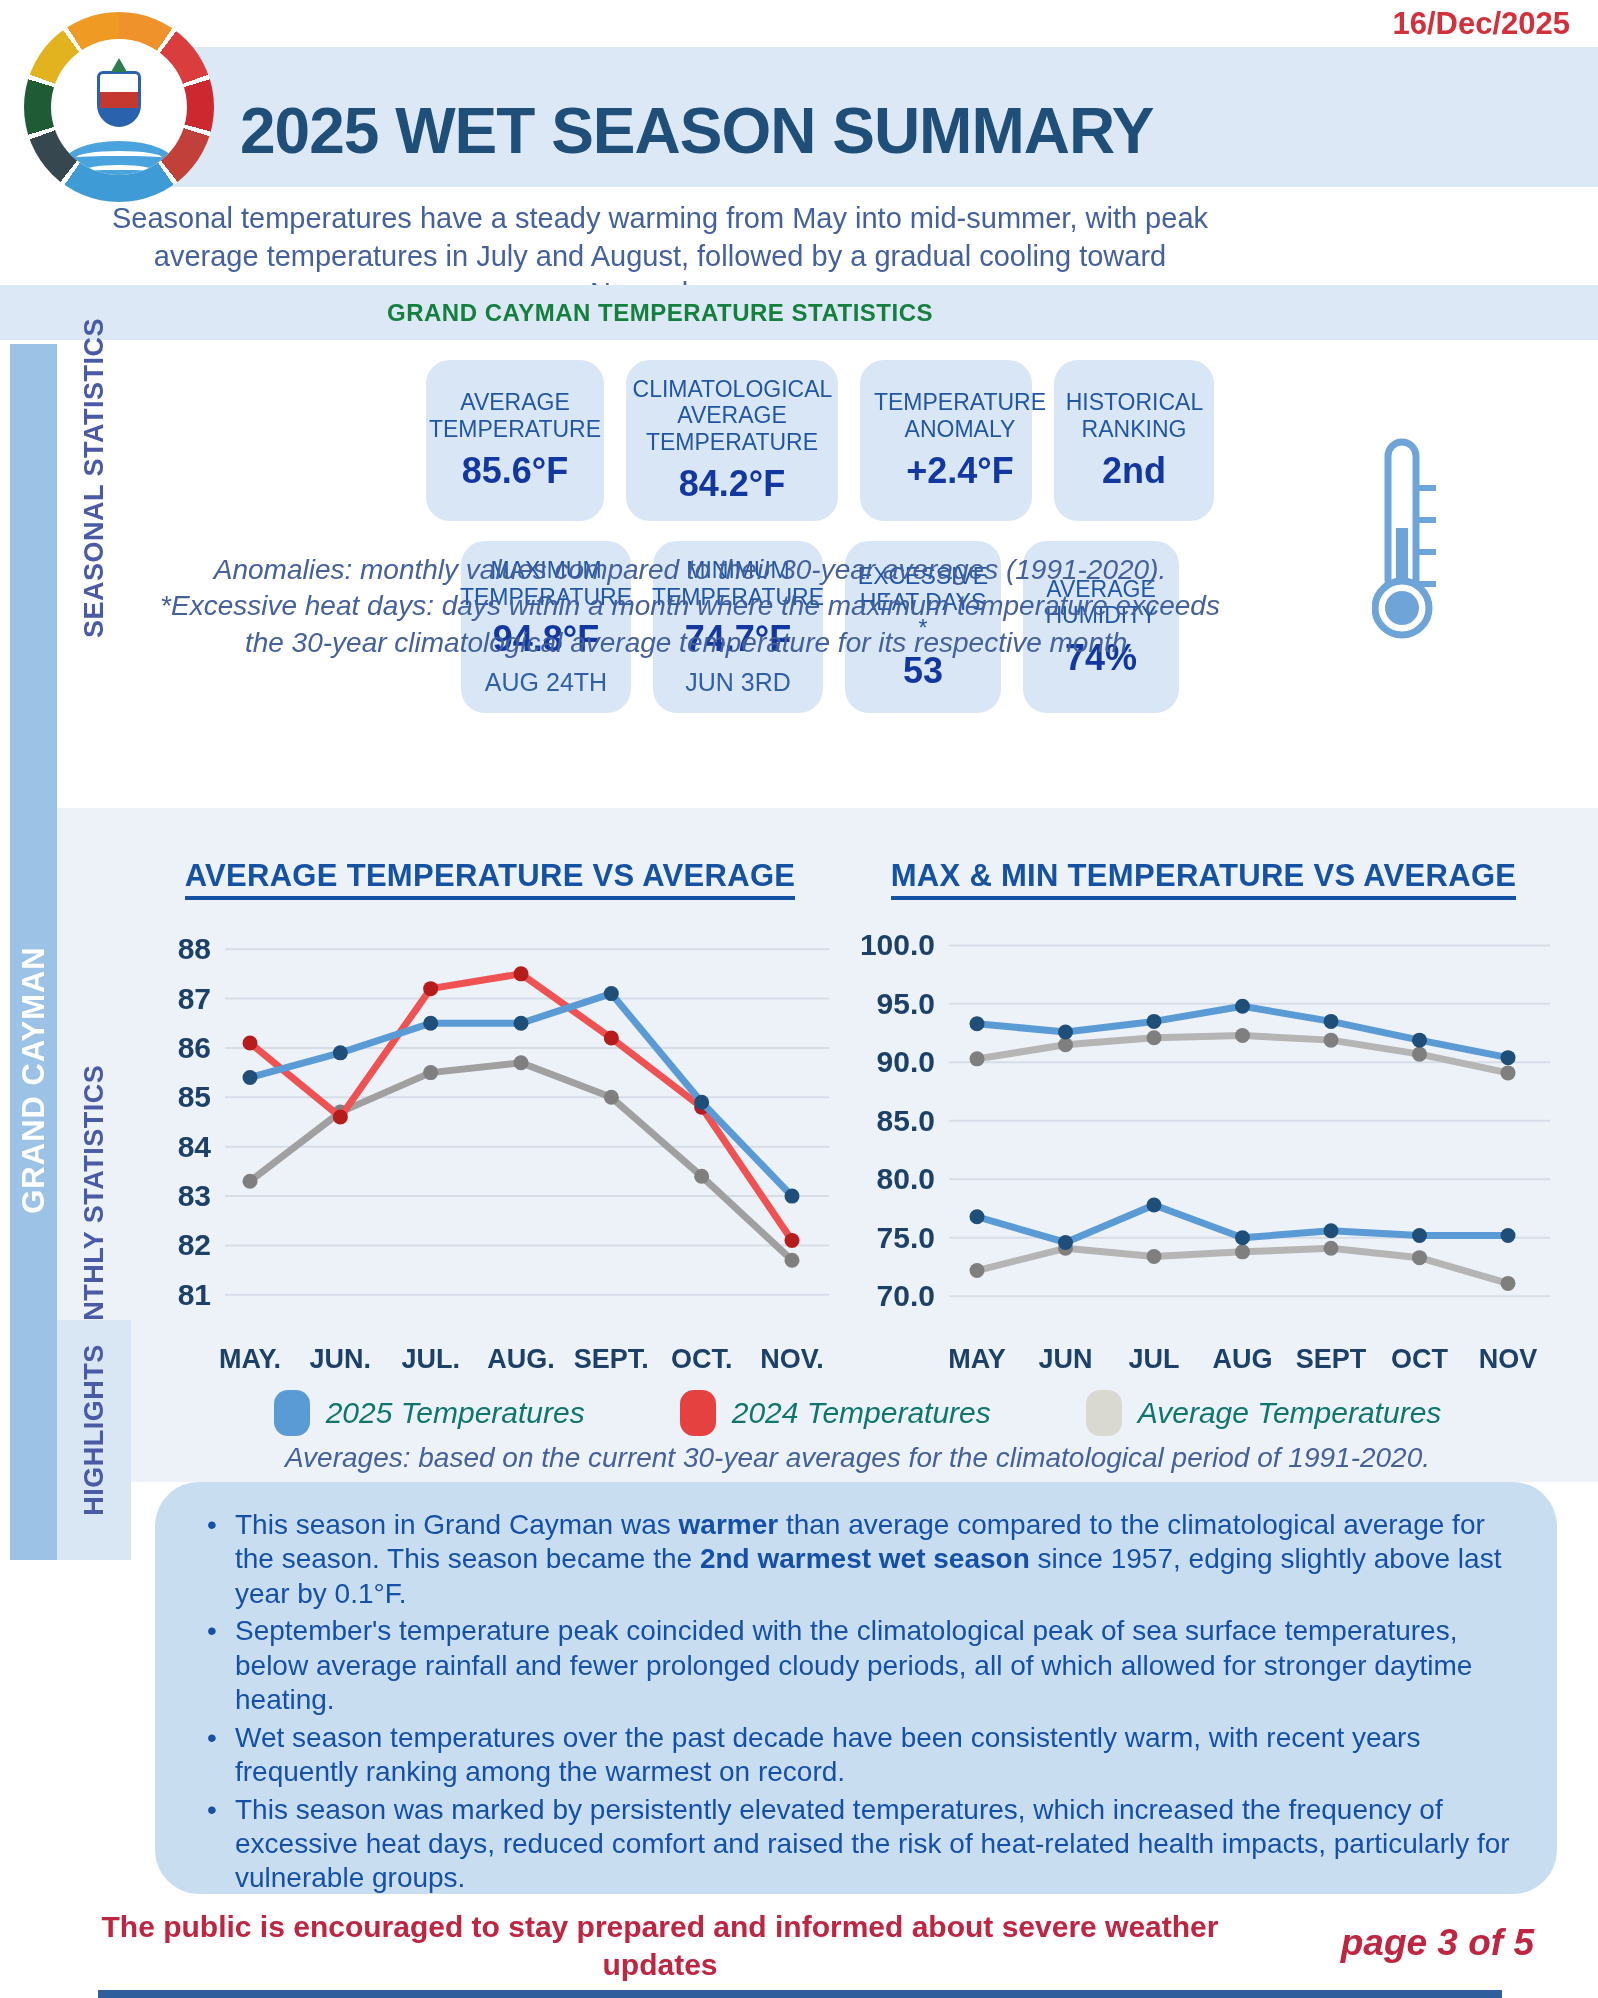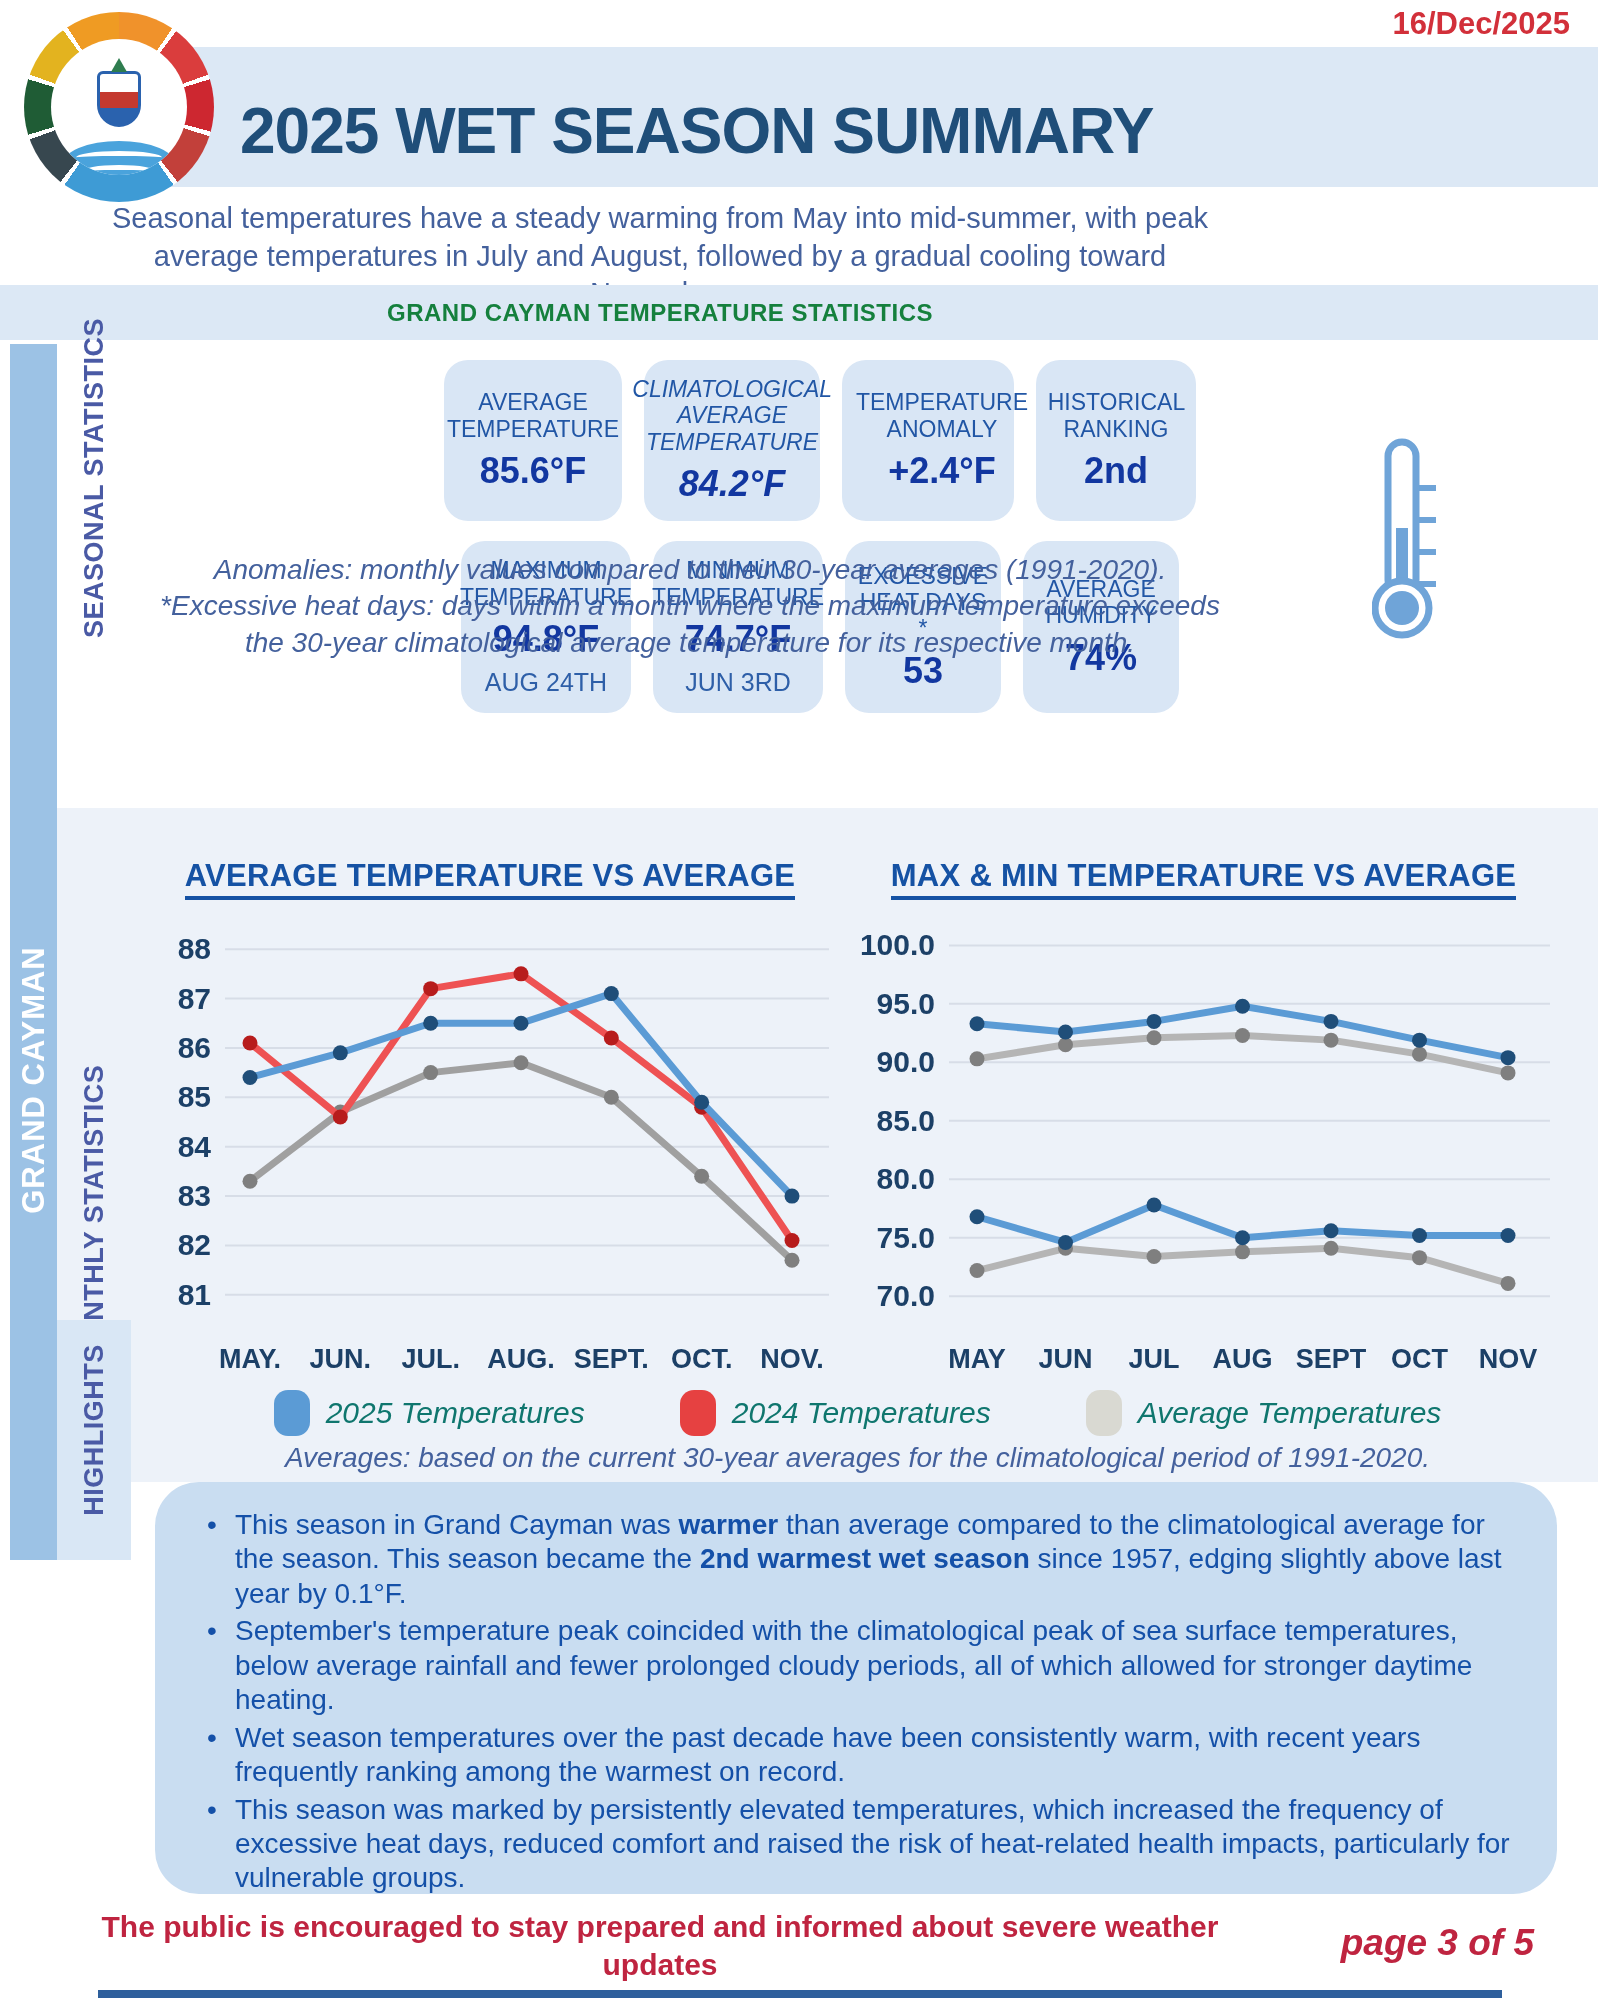--- a/index.html
+++ b/index.html
@@ -52,21 +52,21 @@
   
   .stats { position:absolute; left:260px; top:360px; width:1120px; }
   .stats-row { display:flex; justify-content:center; gap:22px; }
   .stats-row + .stats-row { margin-top:20px; }
   .stat-box { background:#d9e6f5; border-radius:24px; padding:16px 12px; min-height:142px;
     display:flex; flex-direction:column; justify-content:center; align-items:center; text-align:center; gap:8px; }
   .stat-label { font-size:23px; color:#2156a5; line-height:1.15; }
   .stat-value { font-size:36px; font-weight:800; color:#1237a0; }
   .stat-sub { font-size:25px; color:#2e5fa8; }
   .stats-row:nth-child(1) .stat-box:nth-child(1){ width:178px; }
-  .stats-row:nth-child(1) .stat-box:nth-child(2){ width:176px;font-style:italic; }
+  .stats-row:nth-child(1) .stat-box:nth-child(2){ width:212px; }
   .stats-row:nth-child(1) .stat-box:nth-child(3){ width:172px;padding-left:40px; }
   .stats-row:nth-child(1) .stat-box:nth-child(4){ width:160px; }
   .stats-row:nth-child(2) .stat-box{ width:170px; }
   .stats-row:nth-child(2) .stat-box:nth-child(n+3){ width:156px; }
 
   .anomaly-note { position:absolute; left:140px; top:552px; width:1100px; text-align:center;
     font-style:italic; font-size:28px; color:#44619d; line-height:1.3; }
 
   .thermometer { position:absolute; left:1372px; top:436px; }
 

